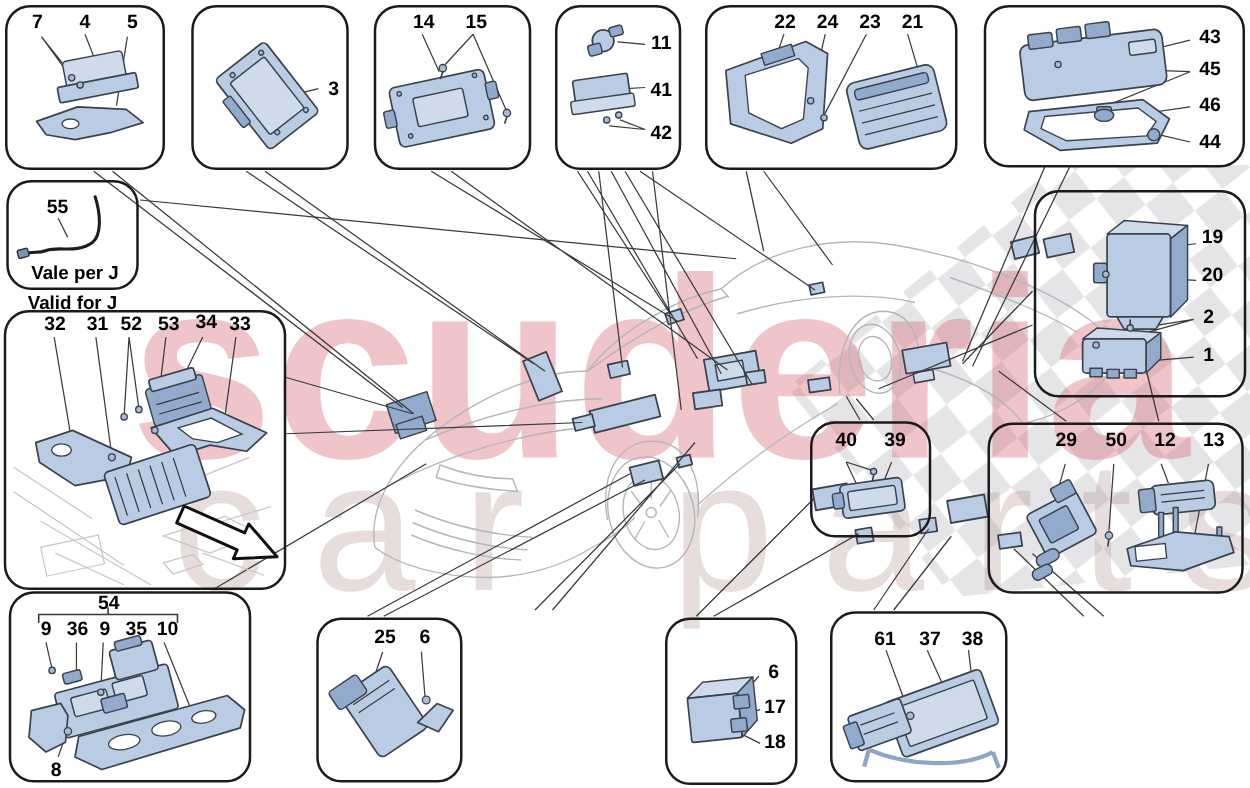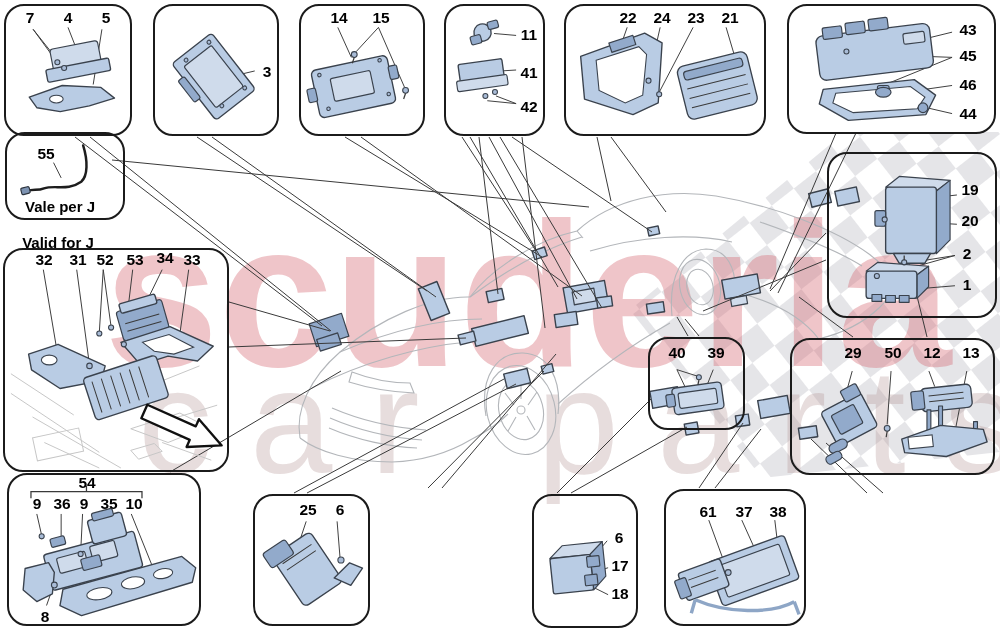--- a/index.html
+++ b/index.html
@@ -232,21 +232,21 @@
       <rect class="pd" x="90" y="82" width="12" height="6" rx="2"></rect>
       <ellipse class="pd" cx="96" cy="89" rx="8" ry="5"></ellipse>
       <circle class="pd" cx="137" cy="105" r="5"></circle>
     </svg>
     <span class="co" style="left:179px;top:16px">43</span>
     <span class="co" style="left:179px;top:42px">45</span>
     <span class="co" style="left:179px;top:71px">46</span>
     <span class="co" style="left:179px;top:100px">44</span>
   </div>
 
-  <div class="panel" style="left:5px;top:132px;width:120px;height:88px">
+  <div class="panel" style="left:5px;top:144px;width:106px;height:88px">
     <svg class="psvg" viewBox="0 0 106 88">
       <path class="ln" d="M41,30 L49,46"></path>
       <path class="cable" d="M72,12 C77,28 77,44 70,50 C56,60 42,53 31,57 C24,60 19,57 14,60"></path>
       <rect x="7" y="56" width="9" height="7" rx="1.5" fill="#7d93b2" stroke="#2c333d" stroke-width="1.2" transform="rotate(-15 11 59)"></rect>
     </svg>
     <span class="co" style="left:39px;top:12px">55</span>
     <span class="note-it" style="left:53px;top:64px">Vale per J</span>
   </div>
   <div class="note-en" style="left:5px;top:234px;width:106px">Valid for J</div>
 

